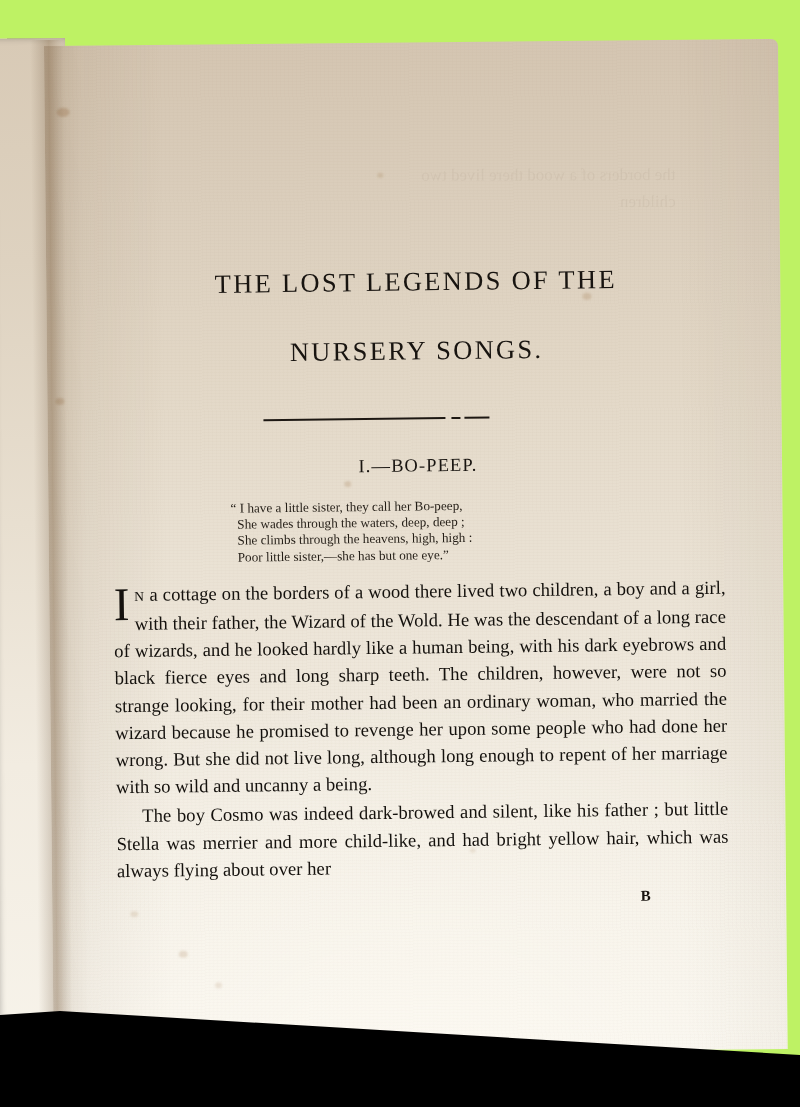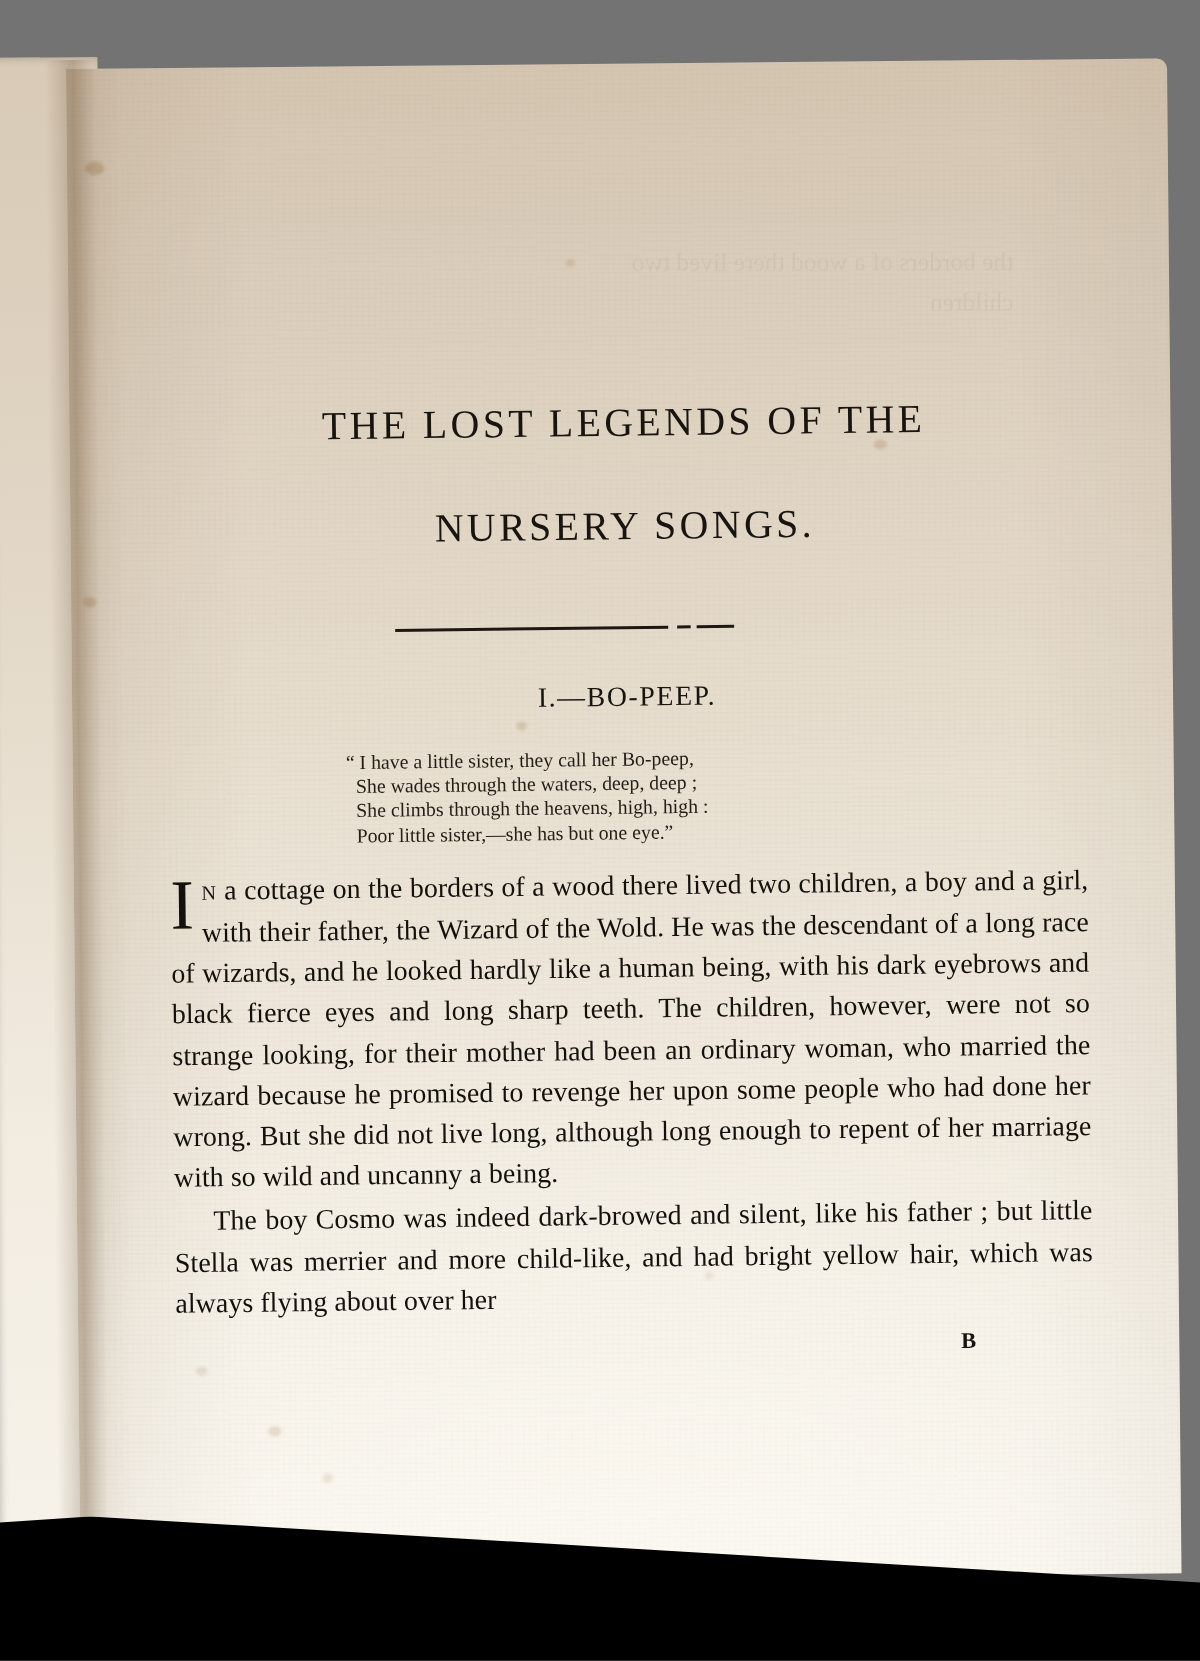--- a/index.html
+++ b/index.html
@@ -11,21 +11,21 @@
     width: 800px;
     height: 1107px;
     overflow: hidden;
     font-family: "Liberation Serif", "DejaVu Serif", serif;
   }
 
   #scan {
     position: relative;
     width: 800px;
     height: 1107px;
-    background: #737373;
+    background: #bef264;
     overflow: hidden;
   }
 
   
   .verso-page {
     position: absolute;
     left: -10px;
     top: 38px;
     width: 75px;
     height: 1010px;

